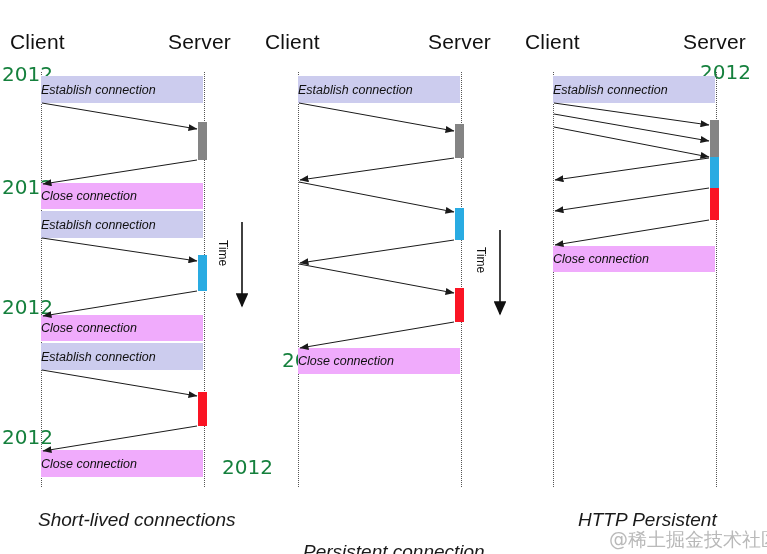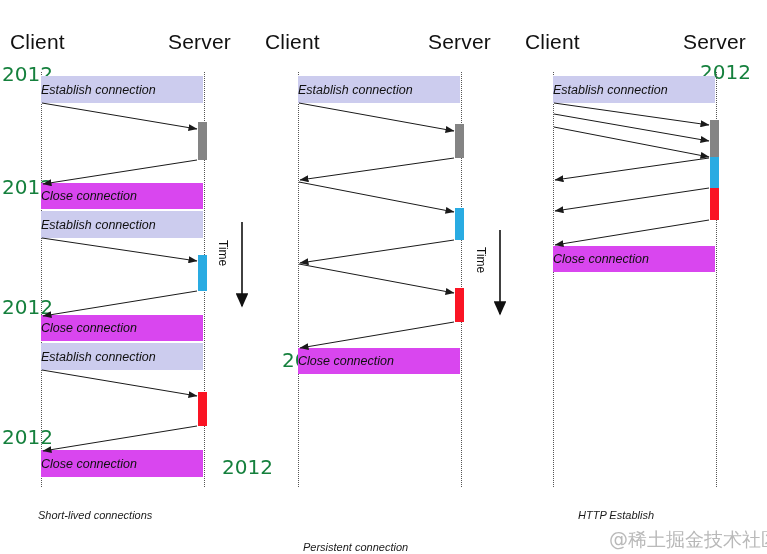--- a/index.html
+++ b/index.html
@@ -8,32 +8,32 @@
     font-family:"Liberation Sans","DejaVu Sans",sans-serif;
     position:relative;overflow:hidden;
   }
   .stage{position:absolute;left:0;top:0;width:767px;height:554px;}
   .panel{position:absolute;top:0;height:554px;}
   .hdr{
     position:absolute;font-size:21px;color:#111;letter-spacing:0.2px;
     font-family:"Liberation Sans","DejaVu Sans",sans-serif;white-space:nowrap;
   }
   .caption{
-    position:absolute;font-size:11px;font-style:italic;color:#1a1a1a;
+    position:absolute;font-size:19px;font-style:italic;color:#1a1a1a;
     white-space:nowrap;font-family:"Liberation Sans","DejaVu Sans",sans-serif;
   }
   .lifeline{
     position:absolute;width:0;border-left:1px dotted #555;
   }
   .band{
     position:absolute;display:flex;align-items:center;
     font-size:12.5px;font-style:italic;color:#101010;white-space:nowrap;
   }
   .band.establish{background:#ccccee;}
-  .band.close{background:#d946ef;}
+  .band.close{background:#f0abfc;}
   .bar{position:absolute;width:9px;}
   .bar.gray{background:#848484;}
   .bar.blue{background:#29abe2;}
   .bar.red{background:#fa1424;}
   svg.arrows{position:absolute;left:0;top:0;overflow:visible;}
   .timeaxis{position:absolute;}
   .timelabel{
     position:absolute;font-size:12px;color:#111;
     transform:rotate(90deg);transform-origin:left top;white-space:nowrap;
     font-family:"Liberation Sans","DejaVu Sans",sans-serif;
@@ -190,18 +190,18 @@
         </marker>
       </defs>
       <line x1="44" y1="103" x2="199" y2="125" stroke="#1a1a1a" stroke-width="1" marker-end="url(#ah3)"></line>
       <line x1="44" y1="114" x2="199" y2="141" stroke="#1a1a1a" stroke-width="1" marker-end="url(#ah3)"></line>
       <line x1="44" y1="127" x2="199" y2="157" stroke="#1a1a1a" stroke-width="1" marker-end="url(#ah3)"></line>
       <line x1="199" y1="158" x2="45" y2="180" stroke="#1a1a1a" stroke-width="1" marker-end="url(#ah3)"></line>
       <line x1="199" y1="188" x2="45" y2="211" stroke="#1a1a1a" stroke-width="1" marker-end="url(#ah3)"></line>
       <line x1="199" y1="220" x2="45" y2="245" stroke="#1a1a1a" stroke-width="1" marker-end="url(#ah3)"></line>
     </svg>
 
-    <div class="caption" style="left:68px;top:509px;">HTTP Establish</div>
+    <div class="caption" style="left:68px;top:509px;">HTTP Persistent</div>
   </div>
 
   <div class="watermark" style="left:609px;top:527px;">@稀土掘金技术社区</div>
 
 </div>
 
 </body></html>

